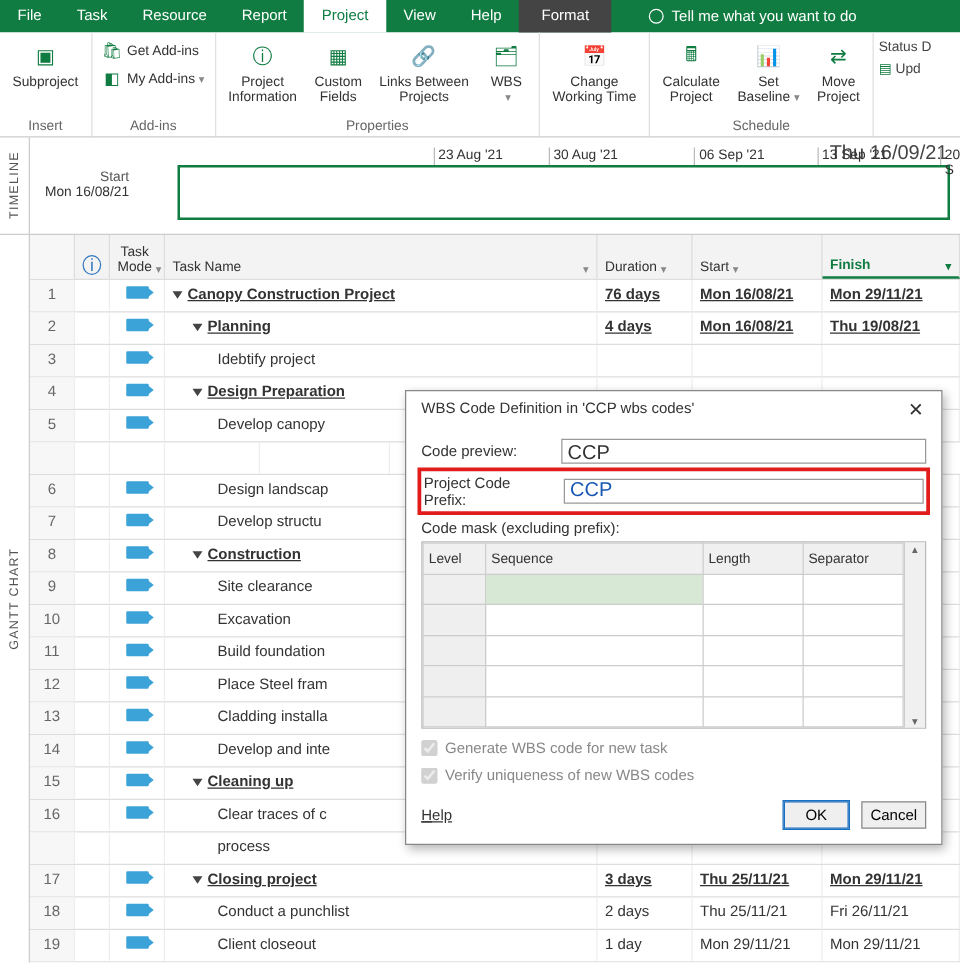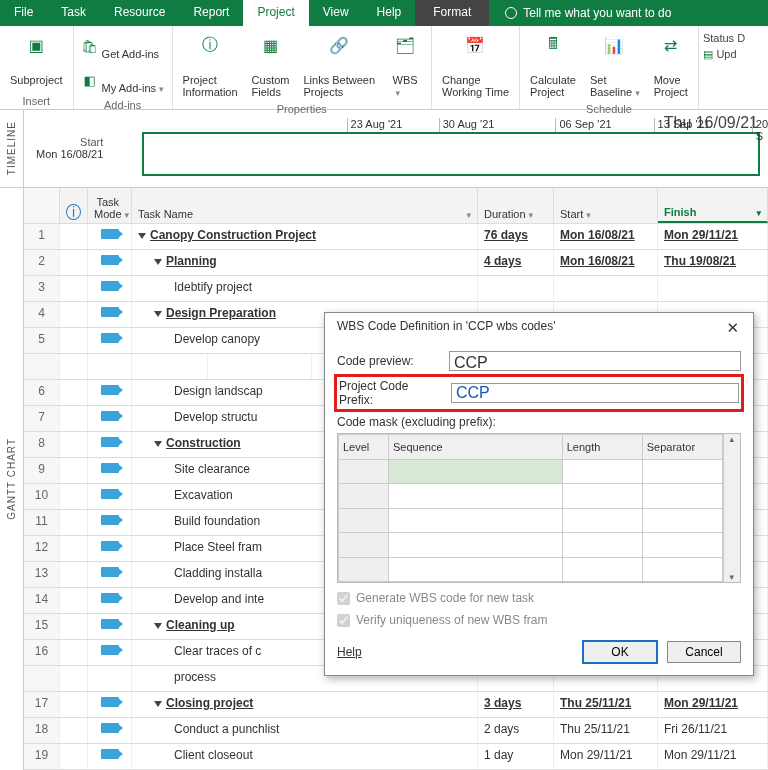--- a/index.html
+++ b/index.html
@@ -5,30 +5,30 @@
 * { box-sizing: border-box; margin: 0; padding: 0; }
 body {
   width: 768px; height: 770px; overflow: hidden;
   font-family: "Segoe UI", Tahoma, sans-serif; font-size: 12px;
   background: #fff; color: #333; position: relative;
 }
 .menubar { display: flex; background: #107c41; color: #fff; height: 26px; align-items: stretch; }
 .menubar .mi { padding: 5px 14px; cursor: pointer; }
 .menubar .mi.active { background: #fff; color: #107c41; }
 .menubar .mi.fmt { background: #444; padding: 5px 18px; }
-.menubar .tell { display: flex; align-items: center; gap: 6px; padding: 0 16px; flex: 1; }
+.menubar .tell { display: flex; align-items: center; gap: 6px; padding: 0 30px; flex: 1; }
 .bulb { display: inline-block; width: 12px; height: 12px; border: 1.2px solid #fff; border-radius: 50%; position: relative; }
 
 .ribbon { display: flex; background: #fff; border-bottom: 1px solid #ccc; height: 84px; }
 .rgroup { display: flex; flex-direction: column; border-right: 1px solid #e0e0e0; padding: 4px 6px 2px 6px; align-items: center; }
 .rgroup .row { display: flex; gap: 6px; align-items: flex-start; }
 .rgroup .glabel { font-size: 11px; color: #666; margin-top: auto; padding-top: 2px; }
 .rbtn { display: flex; flex-direction: column; align-items: center; justify-content: flex-start; padding: 2px 4px; cursor: pointer; min-width: 40px; }
 .rbtn .ic { width: 26px; height: 26px; display: flex; align-items: center; justify-content: center; font-size: 16px; color: #107c41; }
-.rbtn .lbl { font-size: 11px; line-height: 12px; margin-top: 16px; }
+.rbtn .lbl { font-size: 11px; text-align: center; line-height: 12px; margin-top: 2px; }
 .rbtn.small { flex-direction: row; min-width: auto; gap: 4px; padding: 2px 2px; }
 .rbtn.small .ic { width: 16px; height: 16px; font-size: 13px; }
 .stacksmall { display: flex; flex-direction: column; gap: 2px; }
 .status-right { display: flex; flex-direction: column; padding: 6px 4px; font-size: 11px; color: #444; gap: 4px; }
 
 .timeline-wrap { display: flex; border-bottom: 1px solid #ccc; }
 .tl-left { width: 24px; display: flex; align-items: center; justify-content: center; border-right: 1px solid #ccc; }
 .vtext { writing-mode: vertical-rl; transform: rotate(180deg); font-size: 10px; color: #555; letter-spacing: 1px; }
 .tl-body { flex: 1; position: relative; padding: 4px 8px; }
 .tl-date { position: absolute; top: 4px; right: 10px; font-size: 16px; color: #444; text-align: center; }
@@ -77,21 +77,21 @@
 .mask th, .mask td { border: 1px solid #ccc; padding: 2px 4px; text-align: left; height: 20px; }
 .mask th { background: #f0f0f0; font-weight: 400; }
 .mask td.blank { background: #efefef; }
 .mask td.sel { background: #d7e8d4; }
 .mask .scroll { width: 18px; background: #f0f0f0; border-left: 1px solid #ccc; display:flex; flex-direction:column; justify-content:space-between; align-items:center; font-size:9px; color:#666; }
 .chk { display: flex; align-items: center; gap: 6px; margin-top: 8px; color: #888; }
 .chk input { accent-color: #888; }
 .dlg-btns { display: flex; gap: 10px; margin-top: 14px; align-items: center; }
 .dlg-btns .help { text-decoration: underline; }
 .dlg-btns .spacer { flex: 1; }
-.dlg-btns button { width: 74px; height: 22px; border: 1px solid #888; background: #efefef; font-size: 12px; cursor: pointer; }
+.dlg-btns button { width: 52px; height: 22px; border: 1px solid #888; background: #efefef; font-size: 12px; cursor: pointer; }
 .dlg-btns button.primary { border: 1px solid #1a6fc0; outline: 1px solid #1a6fc0; }
 </style>
 </head>
 <body>
 
 <div class="menubar">
   <div class="mi">File</div>
   <div class="mi">Task</div>
   <div class="mi">Resource</div>
   <div class="mi">Report</div>
@@ -502,21 +502,21 @@
           <span>▴</span>
           <span>▾</span>
         </div>
     </div>
     <label class="chk">
       <input type="checkbox" checked="" disabled="" style="">
         <span>Generate WBS code for new task</span>
     </label>
     <label class="chk">
       <input type="checkbox" checked="" disabled="" style="">
-        <span>Verify uniqueness of new WBS fram</span>
+        <span>Verify uniqueness of new WBS codes</span>
     </label>
     <div class="dlg-btns">
       <span class="help"><u>H</u><span>elp</span></span>
       <span class="spacer"></span>
       <button class="primary">OK</button>
       <button>Cancel</button>
     </div>
   </div>
 </div>
 

